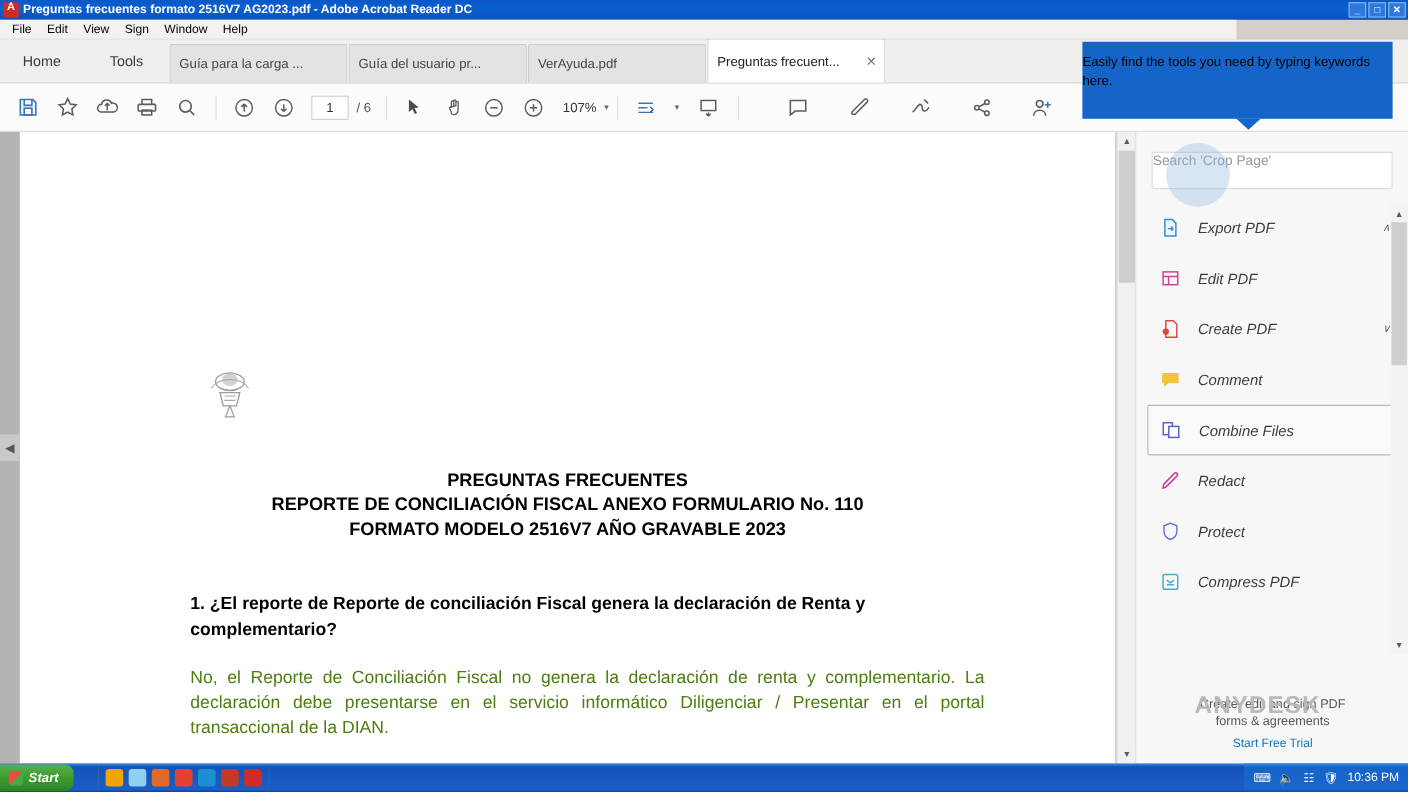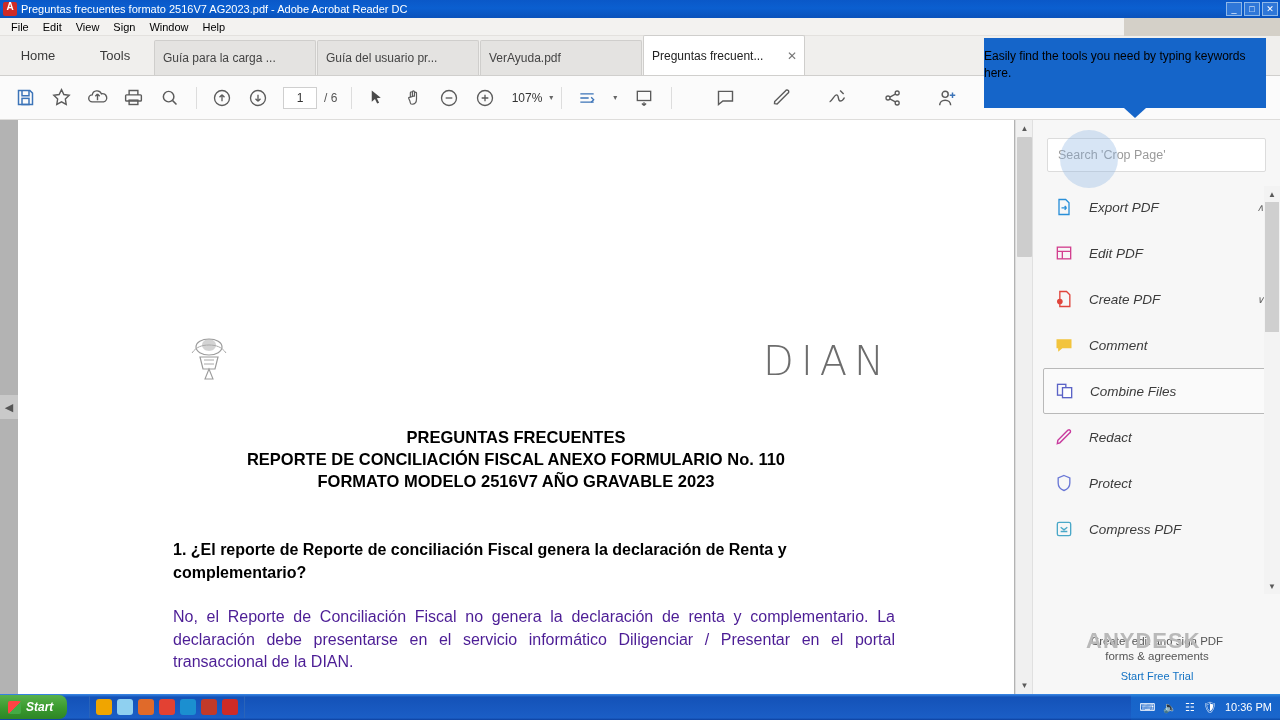--- a/index.html
+++ b/index.html
@@ -10,21 +10,21 @@
     font-family: "Liberation Sans", sans-serif;
     background: #d4d0c8;
   }
   #app { position: relative; width: 1280px; height: 720px; }
 
   
   .titlebar {
     position: absolute; top: 0; left: 0; width: 1280px; height: 18px;
     background: linear-gradient(to bottom, #0a58c8 0%, #0b5fd0 45%, #0a52bb 100%);
     display: flex; align-items: center; color: #fff;
-    font-size: 11px; padding-left: 3px;
+    font-size: 11px; padding-left: 3px; font-weight: bold;
   }
   .titlebar .tb-icon {
     width: 14px; height: 14px; background: #cf2b27; border-radius: 2px;
     margin-right: 4px; position: relative; flex: 0 0 auto;
   }
   .titlebar .tb-icon::after {
     content: "A"; position: absolute; left: 0; right: 0; top: -1px;
     text-align: center; font-size: 10px; color: #fff; font-weight: bold;
   }
   .titlebar .tb-title { font-size: 11px; white-space: nowrap; overflow: hidden; }
@@ -121,21 +121,21 @@
     position: absolute; right: 123px; top: 218px;
     font-size: 40px; letter-spacing: 7px; color: #6d6d6d;
     font-family: "DejaVu Sans", sans-serif; font-weight: 300;
   }
   .doc-title {
     position: absolute; left: 0; top: 306px; width: 996px; text-align: center;
     font-size: 16.5px; font-weight: bold; color: #000; line-height: 22px;
   }
   .doc-body { position: absolute; left: 155px; top: 418px; width: 722px; }
   .q-head { font-size: 16px; font-weight: bold; color: #000; line-height: 23px; }
-  .p { font-size: 16px; color: #4c1d95; line-height: 22.5px; text-align: justify; margin-top: 22px; }
+  .p { font-size: 16px; color: #4d7c0f; line-height: 22.5px; text-align: justify; margin-top: 22px; }
 
   
   .side-arrow {
     position: absolute; width: 18px; height: 24px; background: #c9c9c9;
     color: #555; font-size: 11px; display: flex; align-items: center; justify-content: center;
   }
 
   
   .vscroll {
     position: absolute; top: 120px; left: 1015px; width: 17px; height: 574px;
@@ -152,21 +152,21 @@
   .vscroll .arrow.bot { position: absolute; bottom: 0; }
 
   
   .rpanel {
     position: absolute; top: 120px; left: 1032px; width: 248px; height: 574px;
     background: #f7f7f7; border-left: 1px solid #e0e0e0;
   }
   .searchwrap { padding: 18px 14px 6px 14px; }
   .searchbox {
     height: 34px; background: #fff; border: 1px solid #dcdcdc; border-radius: 2px;
-    display: flex; align-items: center; padding-left: 10px;
+    display: flex; align-items: flex-start; 
     font-size: 12.5px; color: #9a9a9a;
   }
   .hl-circle {
     position: absolute; left: 1060px; top: 130px; width: 58px; height: 58px;
     border-radius: 50%; background: rgba(140,180,225,.35);
   }
   .tool-list { margin-top: 6px; }
   .tool-item {
     height: 46px; display: flex; align-items: center; padding-left: 20px;
     font-size: 13.5px; color: #3b3b3b; position: relative; font-style: italic;
@@ -419,21 +419,20 @@
         <svg width="62" height="62" viewBox="0 0 62 62">
           <ellipse cx="31" cy="20" rx="13" ry="8" fill="none" stroke="#8a8a8a" stroke-width="1.2"></ellipse>
           <path d="M31 12c4 0 7 3 7 6s-3 6-7 6-7-3-7-6 3-6 7-6z" fill="#9a9a9a" opacity=".5"></path>
           <path d="M22 30h18l-3 12H25z" fill="none" stroke="#8a8a8a" stroke-width="1.2"></path>
           <path d="M26 33h10M26 37h10" stroke="#9a9a9a" stroke-width="1"></path>
           <path d="M31 42l-4 10h8z" fill="none" stroke="#8a8a8a" stroke-width="1.1"></path>
           <path d="M14 26c4-6 10-8 17-8s13 2 17 8" fill="none" stroke="#9a9a9a" stroke-width="1"></path>
         </svg>
       </div>
 
-      <div class="dian">DIAN</div>
 
       <div class="doc-title">
         <div>PREGUNTAS FRECUENTES</div>
         <div>REPORTE DE CONCILIACIÓN FISCAL ANEXO FORMULARIO No. 110</div>
         <div>FORMATO MODELO 2516V7 AÑO GRAVABLE 2023</div>
       </div>
 
       <div class="doc-body">
         <div class="q-head">1. ¿El reporte de Reporte de conciliación Fiscal genera la declaración de Renta y complementario?</div>
         <div class="p">No, el Reporte de Conciliación Fiscal no genera la declaración de renta y complementario. La declaración debe presentarse en el servicio informático Diligenciar / Presentar en el portal transaccional de la DIAN.</div>

